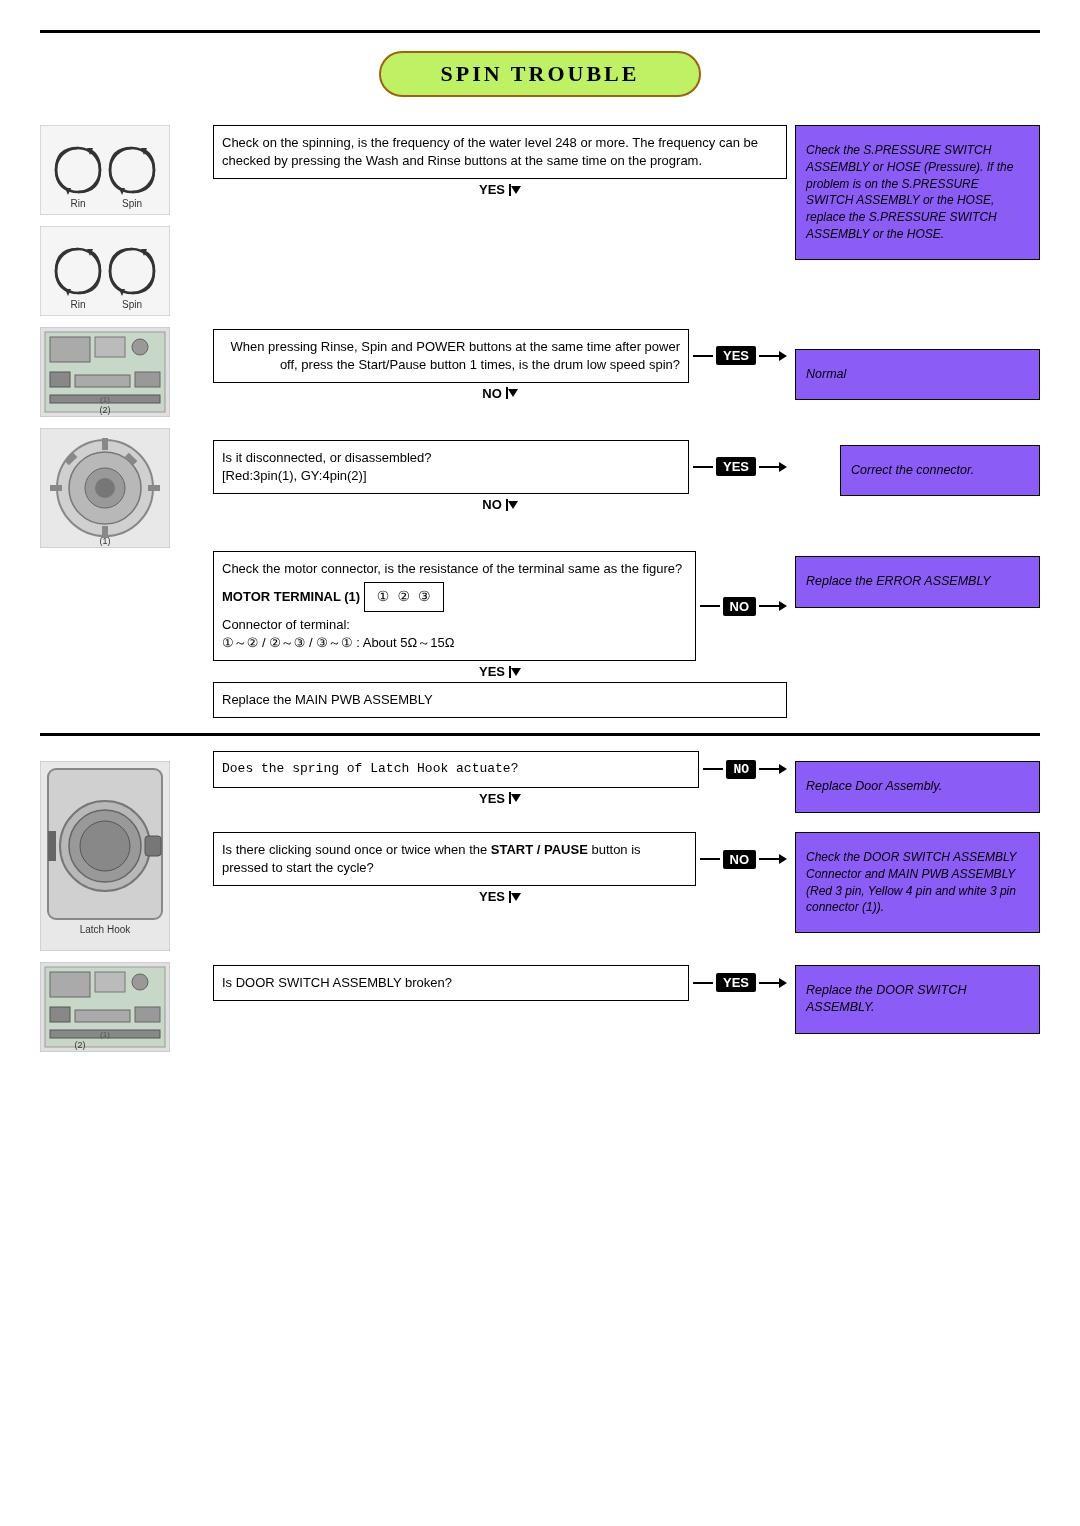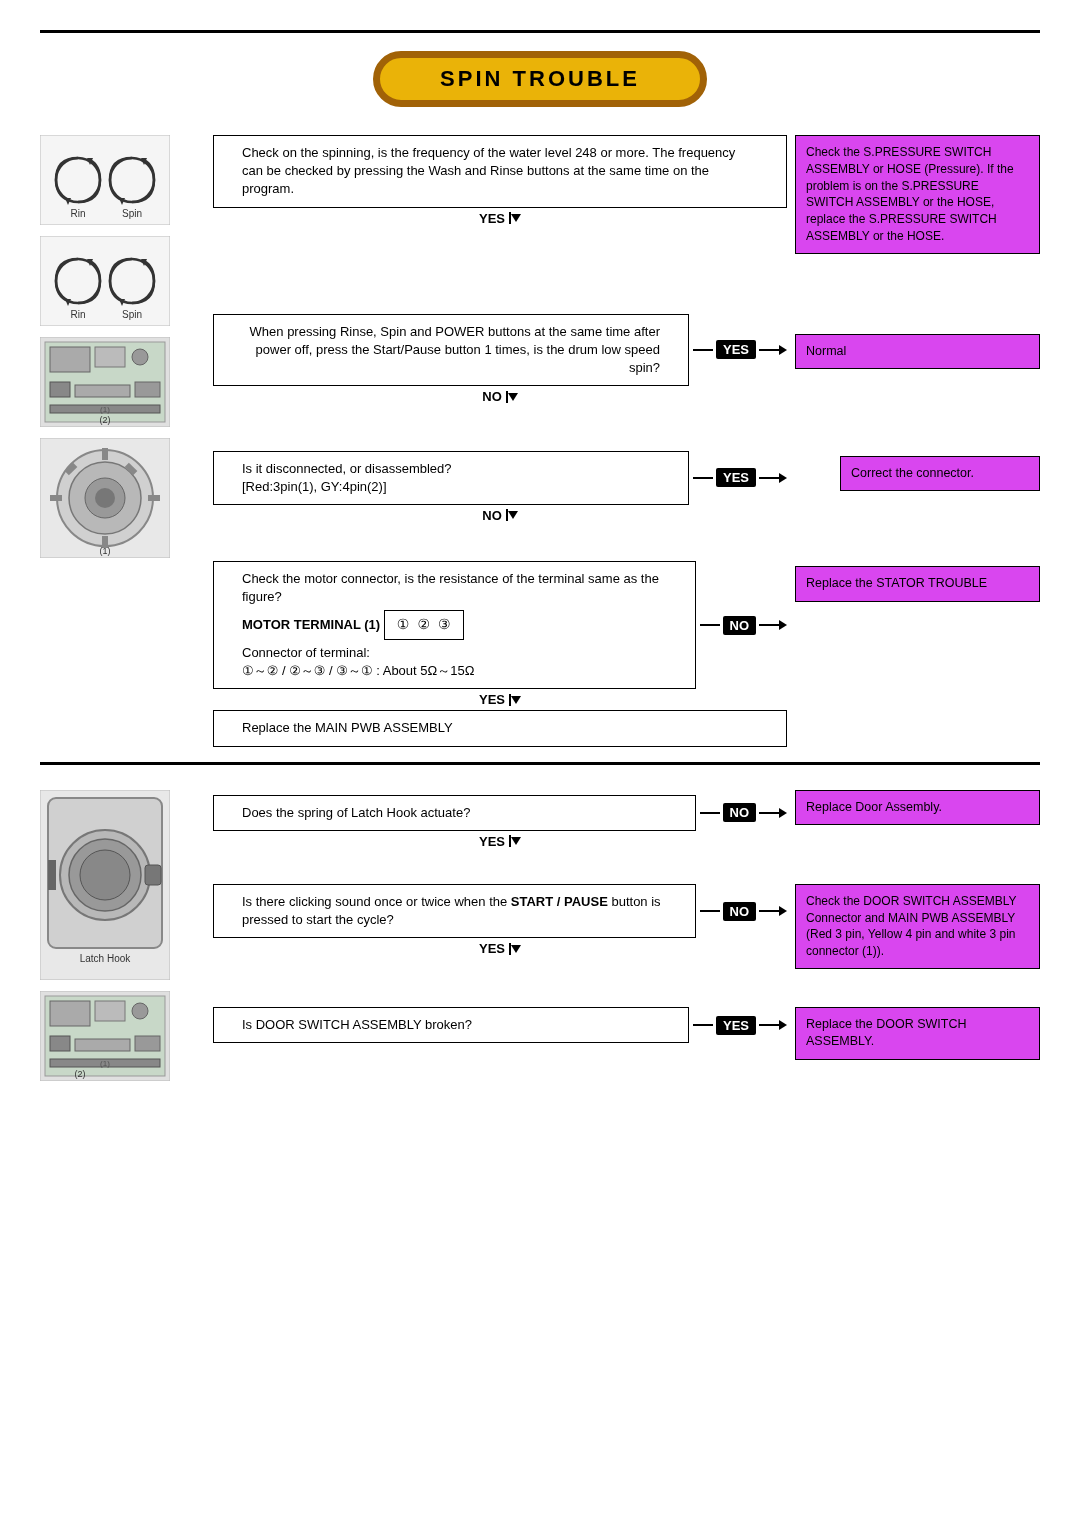--- a/index.html
+++ b/index.html
@@ -18,38 +18,39 @@
       margin-bottom: 18px;
     }
 
     .section-title {
       display: flex;
       justify-content: center;
       margin-bottom: 18px;
     }
 
     .title-box {
-      border: 7px solid #a16207;
+      border: 2px solid #a16207;
       border-radius: 30px;
       padding: 8px 60px;
       font-size: 22px;
       font-weight: bold;
       letter-spacing: 3px;
-      background: #eab308;
+      background: #bef264;
+      font-family: Liberation Serif, serif;
     }
 
     .section-title.error-title .title-box {
       font-size: 22px;
       letter-spacing: 2px;
     }
 
     
     .box {
       border: 1px solid #000;
-      padding: 8px 28px;
+      padding: 8px 8px;
       background: #fff;
       font-size: 13px;
       line-height: 1.4;
     }
 
     
     .page-content {
       display: flex;
       flex-direction: column;
     }
@@ -156,24 +157,25 @@
       width: 100%;
       border-collapse: collapse;
     }
 
     .col-left { width: 165px; vertical-align: top; }
     .col-center { vertical-align: top; padding: 0 8px; }
     .col-right { width: 245px; vertical-align: top; }
 
     .result-item {
       border: 1px solid #000;
-      padding: 8px 10px;
+      padding: 16px 10px;
       font-size: 12.5px;
       line-height: 1.4;
-      background: #d946ef;
+      background: #8b5cf6;
+      font-style: italic;
     }
 
     
     .box-row {
       display: flex;
       align-items: center;
     }
 
   </style>
 </head>
@@ -382,21 +384,21 @@
           </div>
 
           <div class="yes-arrow-row">
             <span class="yes-label">YES</span>
             <div class="down-arrow-line"></div>
             <div class="down-arrow-head"></div>
           </div>
         </td>
         <td class="col-right">
           <div class="result-item" style="margin-top:5px;">
-            <span>Replace the STATOR TROUBLE</span>
+            <span>Replace the ERROR ASSEMBLY</span>
           </div>
         </td>
       </tr>
 
       <tr>
         <td class="col-left"></td>
         <td class="col-center">
           <div class="box">
             <span>Replace the MAIN PWB ASSEMBLY</span>
           </div>
@@ -447,21 +449,21 @@
               <rect x="35" y="48" width="55" height="12" fill="#aaa" stroke="#666"></rect>
               <rect x="95" y="45" width="25" height="15" fill="#999" stroke="#666"></rect>
               <rect x="10" y="68" width="110" height="8" fill="#888" stroke="#555"></rect>
               <text x="40" y="86" text-anchor="middle" font-size="9" fill="#333">(2)</text>
               <text x="65" y="75" text-anchor="middle" font-size="8" fill="#555">(1)</text>
             </svg>
           </div>
         </td>
         <td class="col-center">
 
-          <div class="box-row" style="margin-top:15px;">
+          <div class="box-row" style="margin-top:0;font-family:Liberation Mono, monospace;">
             <div class="box" style="flex:1;">
               <span>Does the spring of Latch Hook actuate?</span>
             </div>
             <div style="display:flex; align-items:center; flex-shrink:0; margin-left:4px;">
               <div class="right-arrow-line"></div>
               <span class="badge-no" style="margin:0 3px;">NO</span>
               <div class="right-arrow-line"></div>
               <div class="right-arrow-head"></div>
             </div>
           </div>

